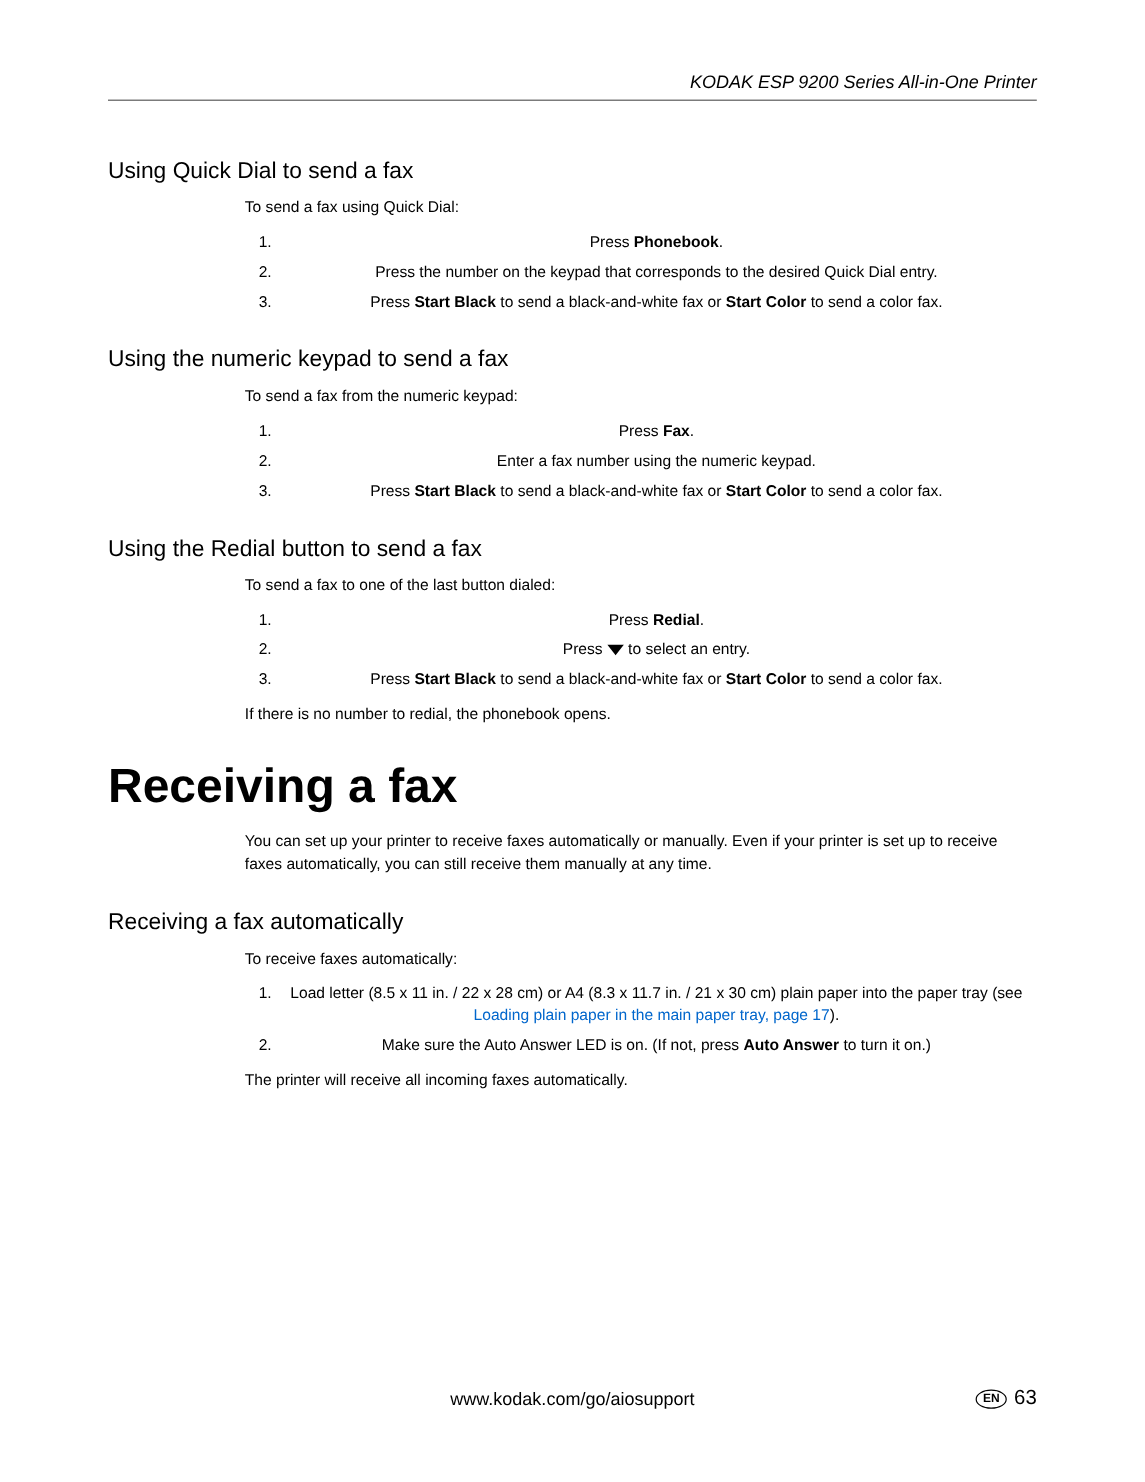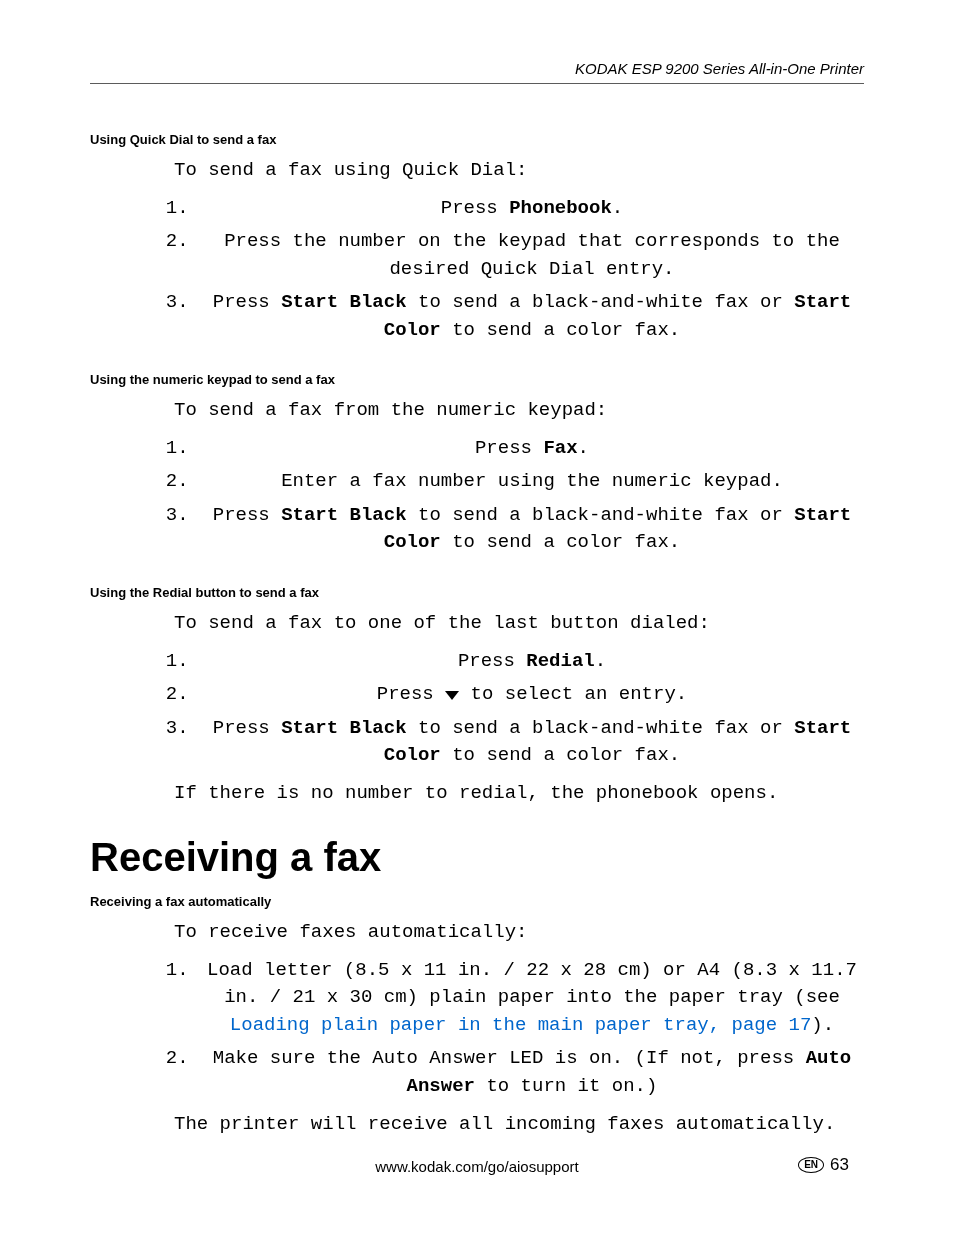--- a/index.html
+++ b/index.html
@@ -21,29 +21,28 @@
   }
   .running-head {
     font-style: italic;
     font-size: 15px;
     text-align: right;
     padding-bottom: 6px;
     border-bottom: 1px solid #5b5b5b;
     margin-bottom: 48px;
   }
   h3.subhead {
-    font-size: 13px;
-    font-weight: 700;
+    font-size: 19px;
+    font-weight: 400;
     margin: 0 0 10px 0;
   }
   .body-block {
-    margin-left: 84px;
-    font-size: 19px;
+    margin-left: 114px;
+    font-size: 13px;
     line-height: 1.45;
-    font-family: Liberation Mono, monospace;
   }
   .body-block p { margin: 0 0 10px 0; }
   ol {
     margin: 0 0 10px 0;
     padding-left: 26px;
     text-align: center;
   }
   ol li { margin-bottom: 6px; }
   .section { margin-bottom: 28px; }
   h2.major {
@@ -59,21 +58,21 @@
     left: 90px;
     right: 90px;
     bottom: 60px;
     font-size: 15px;
   }
   .footer .url {
     text-align: center;
   }
   .footer .right {
     position: absolute;
-    right: 15px;
+    right: 0;
     bottom: 0;
     font-size: 17px;
   }
   .lang-pill {
     display: inline-block;
     border: 1.2px solid #000;
     border-radius: 50%;
     font-size: 10px;
     font-weight: 700;
     padding: 0 5px;
@@ -122,20 +121,23 @@
         <li><span>Press </span><span class="down-icon"><svg width="14" height="10" viewBox="0 0 14 10">
                 <polygon points="0,0 14,0 7,9" fill="#000"></polygon>
               </svg></span><span> to select an entry.</span></li>
         <li><span>Press </span><b>Start Black</b><span> to send a black-and-white fax or </span><b>Start Color</b><span> to send a color fax.</span></li>
       </ol>
       <p>If there is no number to redial, the phonebook opens.</p>
     </div>
   </div>
 
   <h2 class="major">Receiving a fax</h2>
+  <div class="body-block section">
+    <p>You can set up your printer to receive faxes automatically or manually. Even if your printer is set up to receive faxes automatically, you can still receive them manually at any time.</p>
+  </div>
 
   <div class="section">
     <h3 class="subhead">Receiving a fax automatically</h3>
     <div class="body-block">
       <p>To receive faxes automatically:</p>
       <ol>
         <li><span>Load letter (8.5 x 11 in. / 22 x 28 cm) or A4 (8.3 x 11.7 in. / 21 x 30 cm) plain paper into the paper tray (see </span><span class="xref">Loading plain paper in the main paper tray, page&nbsp;17</span><span>).</span></li>
         <li><span>Make sure the Auto Answer LED is on. (If not, press </span><b>Auto Answer</b><span> to turn it on.)</span></li>
       </ol>
       <p>The printer will receive all incoming faxes automatically.</p>

